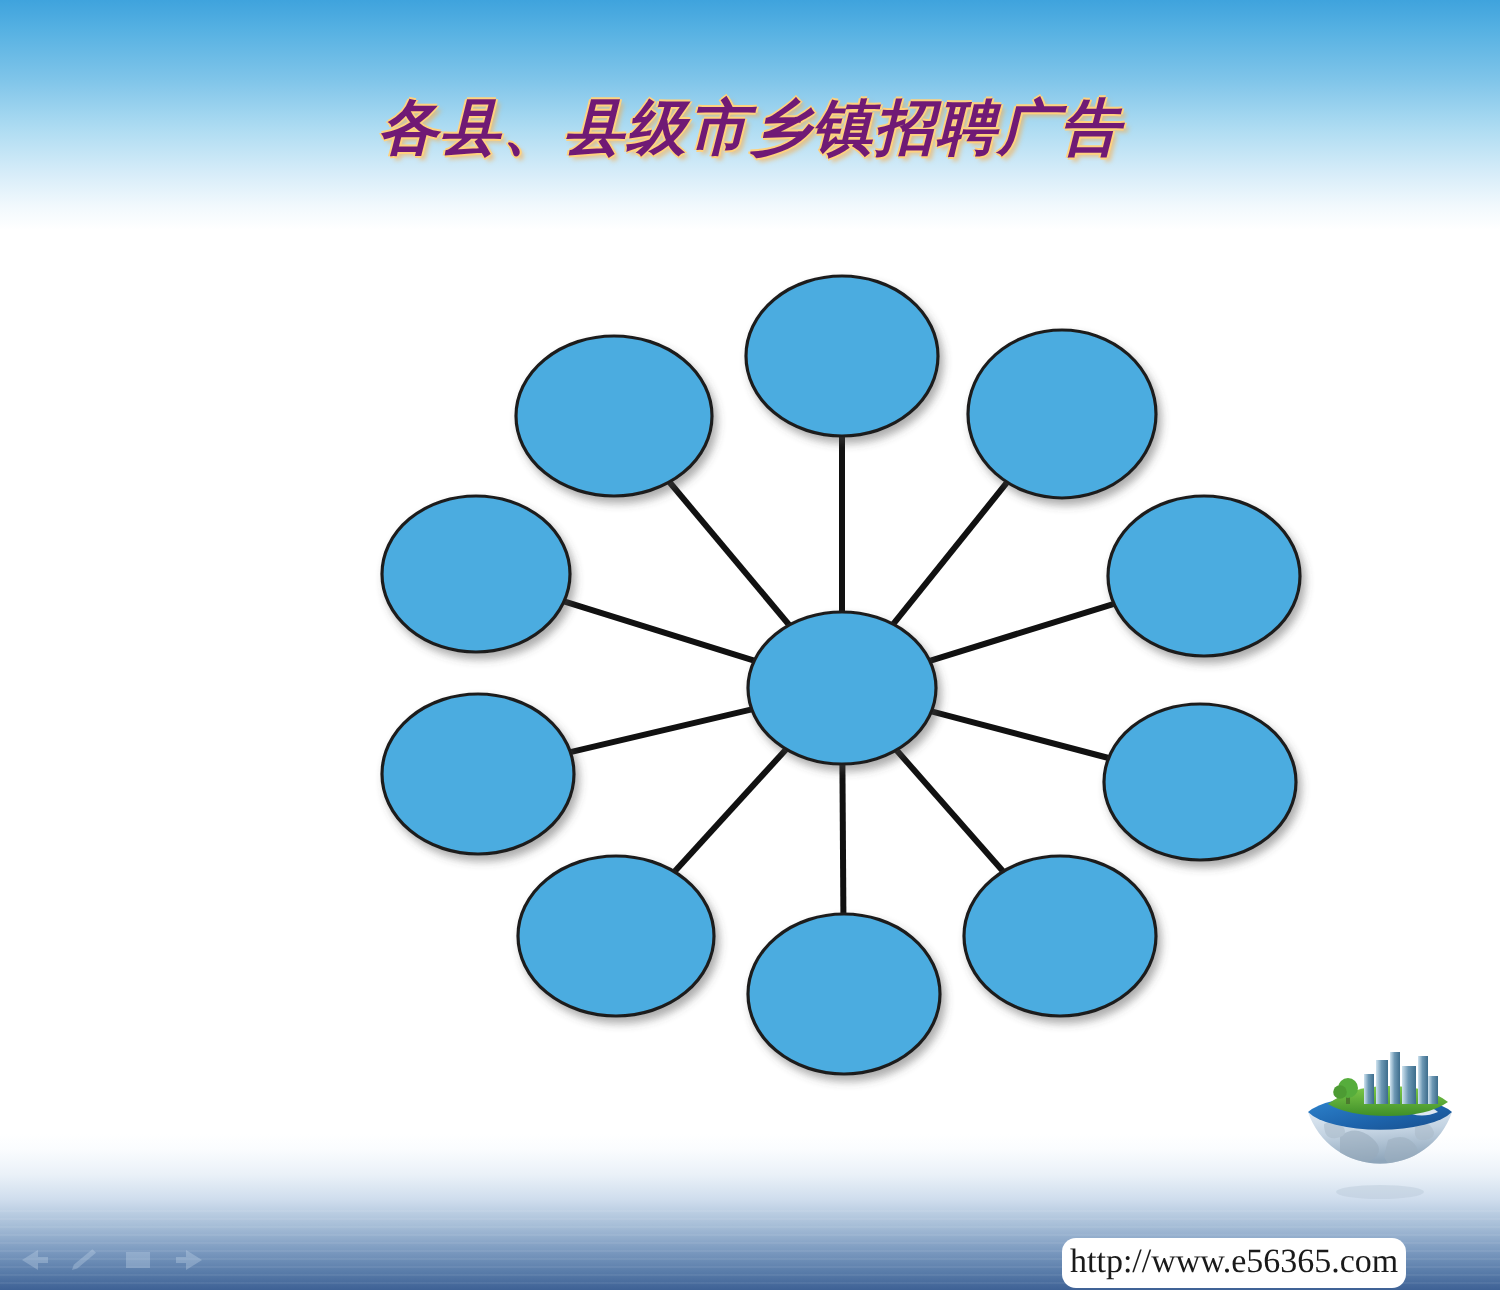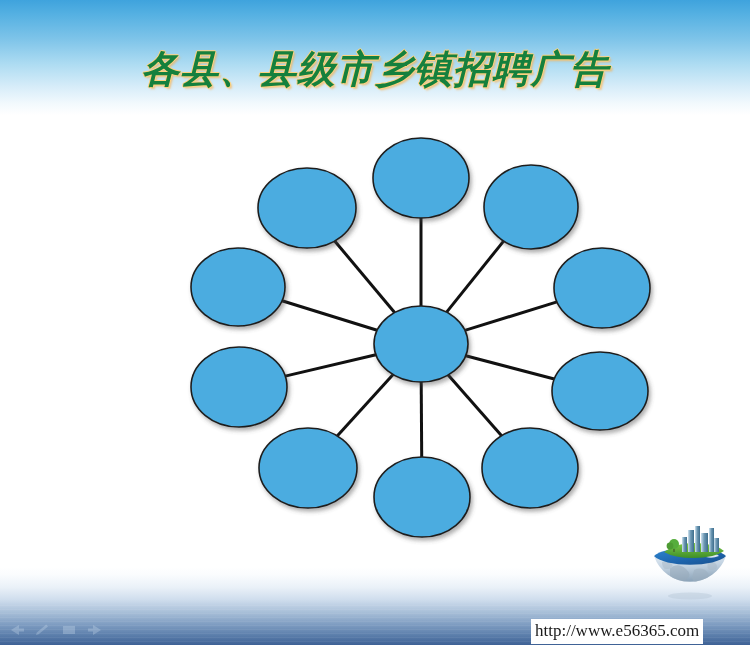--- a/index.html
+++ b/index.html
@@ -63,24 +63,24 @@
     pointer-events: none;
   }
 
   
   .title {
     position: absolute;
     left: 0; top: 44px;
     width: 750px;
     text-align: center;
     font-family: "DejaVu Sans", "Liberation Sans", sans-serif;
-    font-size: 38px;
+    font-size: 30px;
     font-weight: bold;
     font-style: italic;
-    color: #15803d;
+    color: #701a75;
     letter-spacing: 1px;
     white-space: nowrap;
     text-shadow:
        1px 0 0 #ffd27f,
       -1px 0 0 #ffd27f,
        0 1px 0 #ffd27f,
        0 -1px 0 #ffd27f,
        2px 2px 2px rgba(255,170,60,.55);
   }
 
@@ -104,20 +104,21 @@
   .watermark {
     position: absolute;
     left: 531px; top: 619px;
     padding: 1px 4px 2px 4px;
     background: #ffffff;
     color: #1a1a1a;
     font-family: "Liberation Serif", "DejaVu Serif", serif;
     font-size: 17px;
     line-height: 22px;
     white-space: nowrap;
+    border-radius: 7px;
   }
 
   
   .nav-icons {
     position: absolute;
     left: 8px; bottom: 8px;
     display: flex;
     gap: 9px;
     align-items: center;
     opacity: .30;

